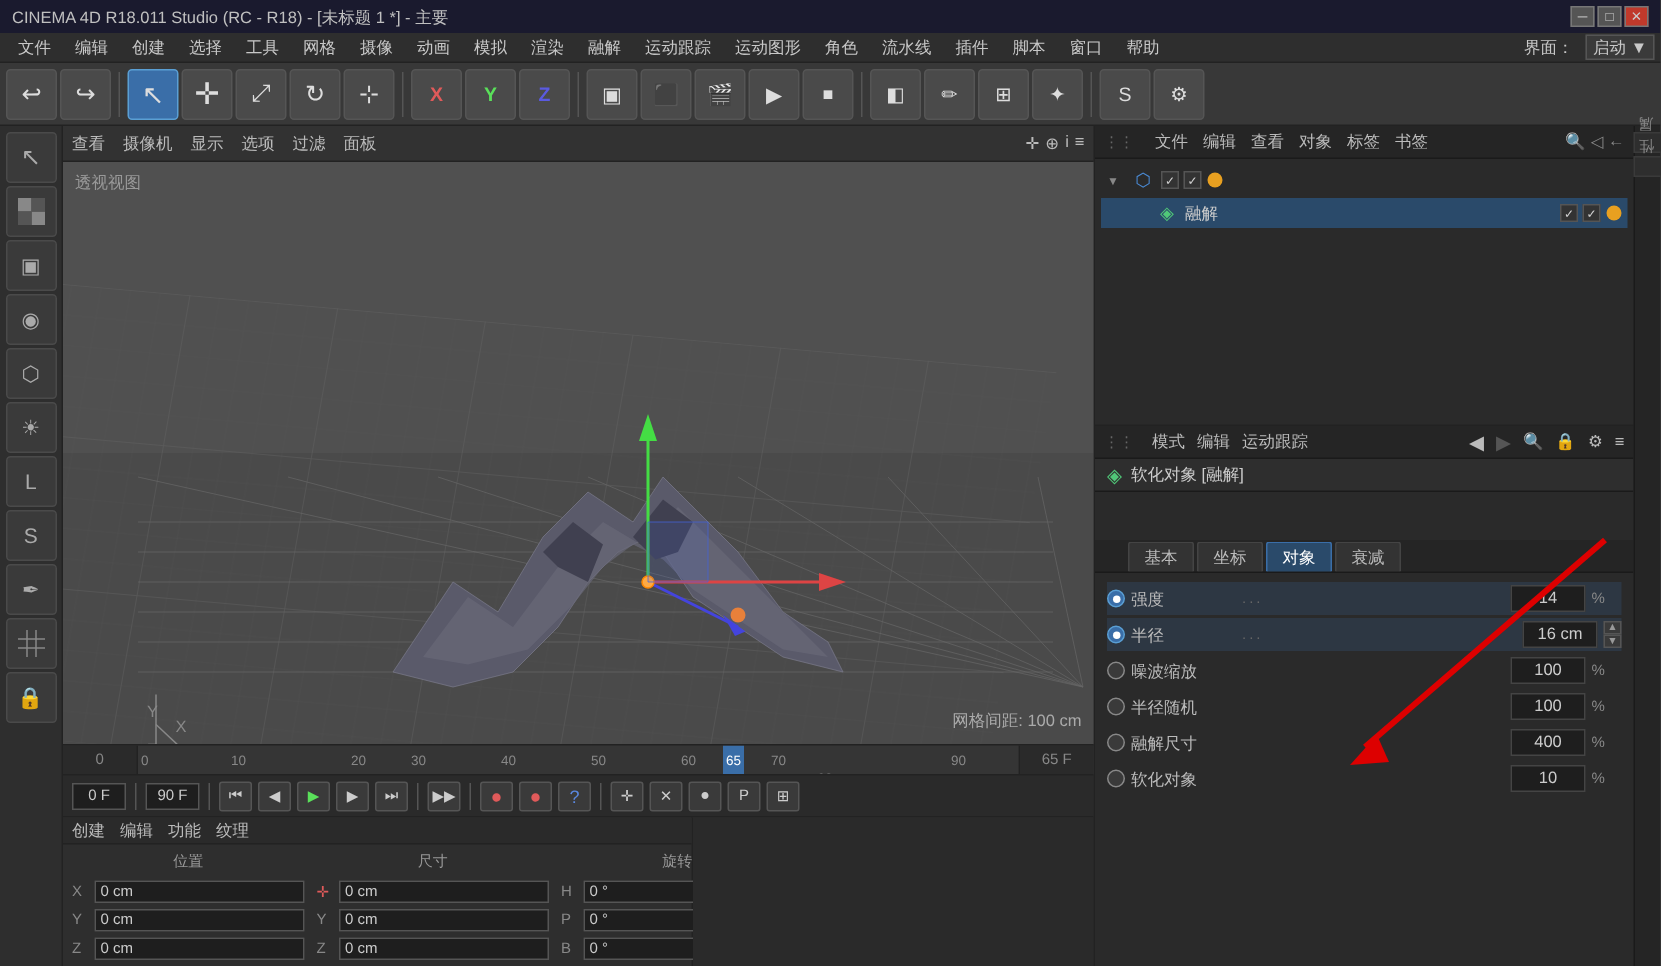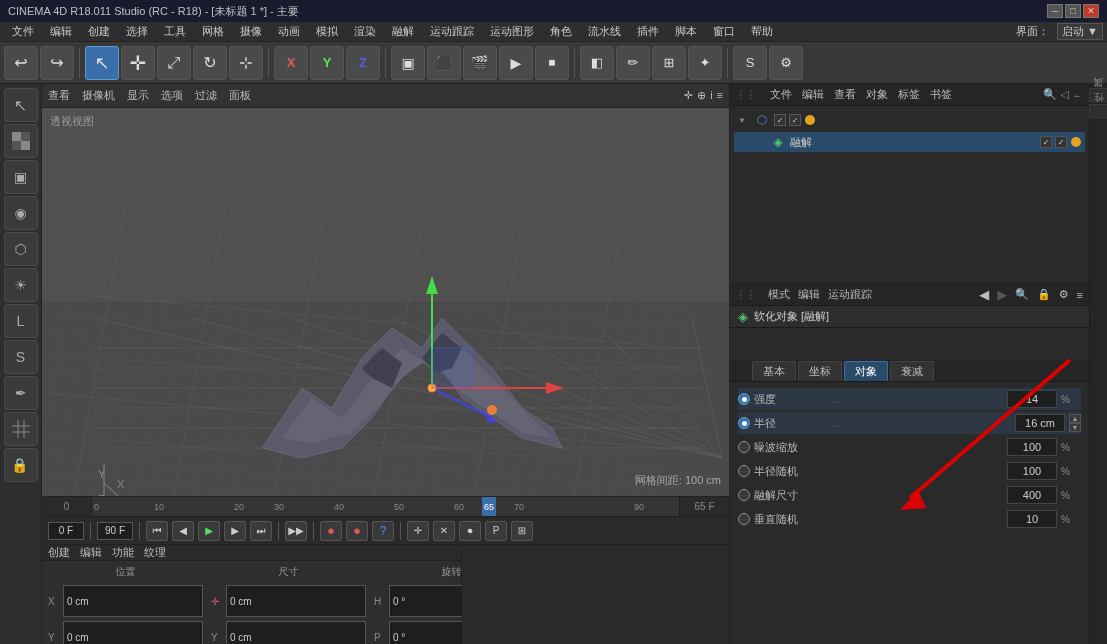--- a/index.html
+++ b/index.html
@@ -262,21 +262,21 @@
     .transform-row {
       display: flex;
       align-items: center;
       gap: 3px;
       font-size: 10px;
       color: #bbb;
     }
     .transform-label { width: 12px; color: #888; }
     .transform-input {
       flex: 1;
-      height: 32px;
+      height: 15px;
       background: #1e1e1e;
       border: 1px solid #555;
       color: #ccc;
       font-size: 10px;
       padding: 0 3px;
     }
 
     
     .col-header {
       color: #999; font-size: 10px;
@@ -919,21 +919,21 @@
         <div class="prop-row">
           <div class="prop-radio"></div>
           <span class="prop-name">融解尺寸</span>
           <span class="prop-dots"></span>
           <div class="prop-value">400</div>
           <span class="prop-unit">%</span>
         </div>
 
         <div class="prop-row">
           <div class="prop-radio"></div>
-          <span class="prop-name">垂直随机</span>
+          <span class="prop-name">软化对象</span>
           <span class="prop-dots"></span>
           <div class="prop-value">10</div>
           <span class="prop-unit">%</span>
         </div>
       </div>
     </div>
   </div>
 
   <div id="right-edge">
     <div class="edge-tab">属</div>

